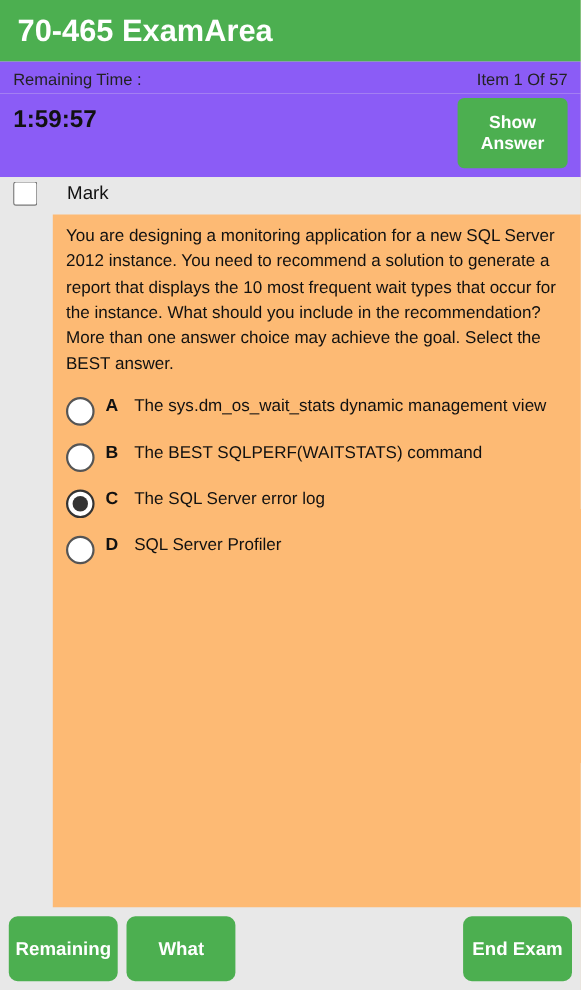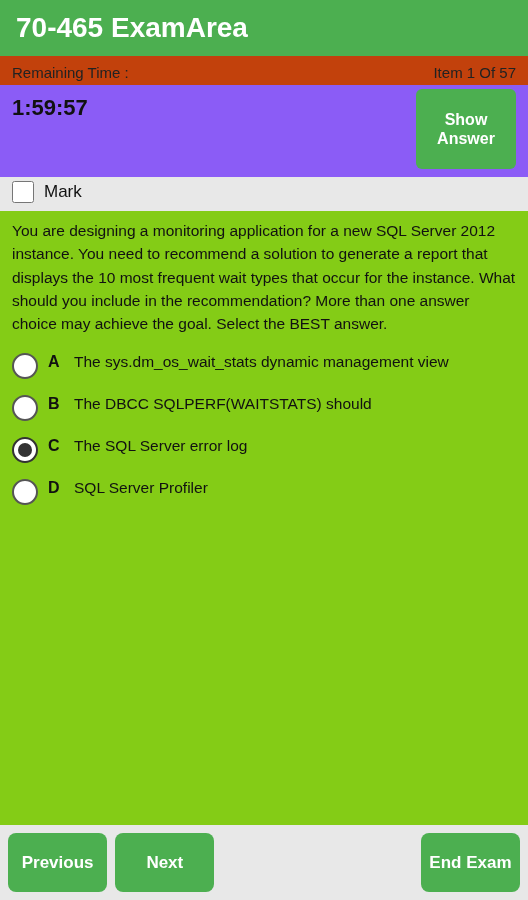--- a/index.html
+++ b/index.html
@@ -25,21 +25,21 @@
       color: white;
       font-size: 28px;
       font-weight: bold;
     }
 
     #meta-bar {
       display: flex;
       justify-content: space-between;
       align-items: center;
       padding: 8px 12px 4px 12px;
-      background: #c2410c;
+      background: #8b5cf6;
       gap: 40px;
     }
 
     #remaining-label {
       font-size: 15px;
       color: #222;
     }
 
     #item-label {
       font-size: 15px;
@@ -63,21 +63,21 @@
     }
 
     #show-answer-btn {
       background: #4caf50;
       color: white;
       border: none;
       border-radius: 6px;
       font-size: 16px;
       font-weight: bold;
       width: 100px;
-      height: 80px;
+      height: 64px;
       cursor: pointer;
       display: flex;
       align-items: center;
       justify-content: center;
       text-align: center;
       line-height: 1.2;
     }
 
     #mark-row {
       display: flex;
@@ -90,27 +90,29 @@
       width: 22px;
       height: 22px;
       margin-right: 10px;
       cursor: pointer;
       accent-color: #4caf50;
     }
 
     #mark-label {
       font-size: 17px;
       color: #111;
+      margin-left: 17px;
     }
 
     #question-area {
       flex: 1;
       padding: 8px 12px 12px 12px;
-      background: #84cc16;
+      background: #fdba74;
       overflow-y: auto;
+      margin-left: 48px;
     }
 
     #question-text {
       font-size: 15.5px;
       color: #111;
       line-height: 1.5;
       margin-bottom: 16px;
     }
 
     .option-row {
@@ -219,33 +221,33 @@
 
   <div id="options-container">
       <div class="option-row">
         <div class="option-radio"></div>
         <span class="option-letter">A</span>
         <span class="option-text">The sys.dm_os_wait_stats dynamic management view</span>
       </div>
       <div class="option-row">
         <div class="option-radio"></div>
         <span class="option-letter">B</span>
-        <span class="option-text">The DBCC SQLPERF(WAITSTATS) should</span>
+        <span class="option-text">The BEST SQLPERF(WAITSTATS) command</span>
       </div>
       <div class="option-row">
         <div class="option-radio selected"></div>
         <span class="option-letter">C</span>
         <span class="option-text">The SQL Server error log</span>
       </div>
       <div class="option-row">
         <div class="option-radio"></div>
         <span class="option-letter">D</span>
         <span class="option-text">SQL Server Profiler</span>
       </div>
     </div>
 </div>
 
 <div id="bottom-bar">
-  <button class="bottom-btn">Previous</button>
-  <button class="bottom-btn">Next</button>
+  <button class="bottom-btn">Remaining</button>
+  <button class="bottom-btn">What</button>
   <div id="spacer"></div>
   <button class="bottom-btn">End Exam</button>
 </div>
 
 </body></html>

